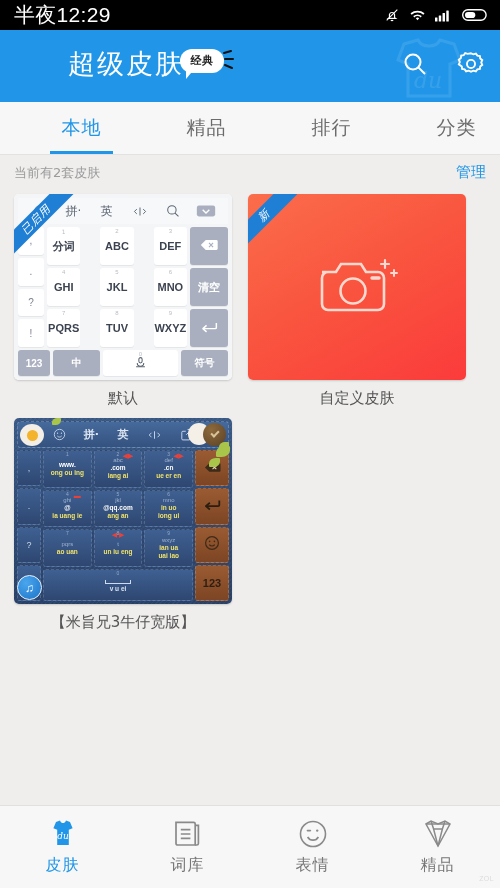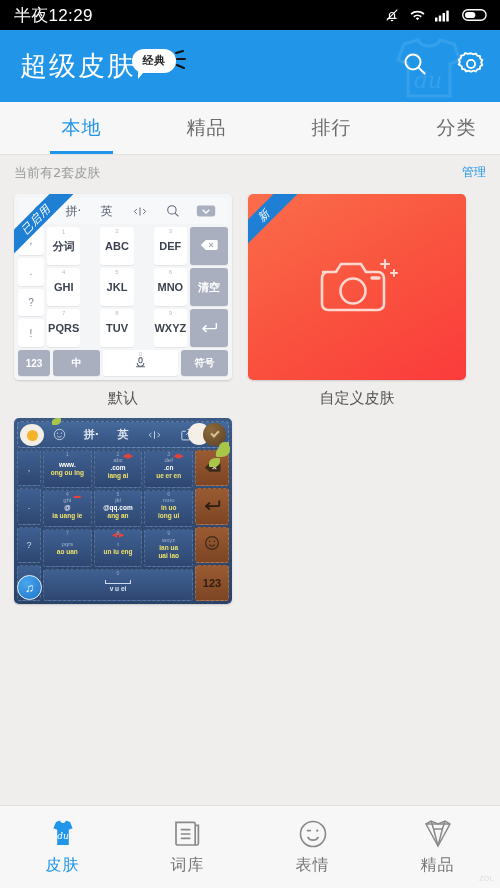--- a/index.html
+++ b/index.html
@@ -12,38 +12,39 @@
     -webkit-font-smoothing:antialiased;
   }
   .phone { position:relative; width:500px; height:888px; background:#efeeed; }
 
   
   .statusbar{
     height:30px; background:#000; color:#fff;
     display:flex; align-items:center; justify-content:space-between;
     padding:0 12px 0 14px;
   }
-  .statusbar .clock{ font-size:17px; letter-spacing:.3px; }
+  .statusbar .clock{ font-size:21px; letter-spacing:.3px; }
   .status-icons{ display:flex; align-items:center; gap:9px; }
   .status-icons svg{ display:block; }
 
   
   .header{
     position:relative; height:72px; background:#2196e8; overflow:hidden;
     display:flex; align-items:center;
   }
   .header .watermark{
     position:absolute; right:6px; top:8px; opacity:.20; pointer-events:none;
   }
   .header .title-wrap{
     position:relative; display:flex; align-items:flex-start; padding-left:20px; z-index:2;
   }
   .header .app-title{
     font-size:27px; color:#fff; letter-spacing:2px; line-height:1;
-    font-family:Liberation Serif, serif;
+    font-family:Liberation Mono, monospace;
+    margin-left:48px;
   }
   .badge-bubble{
     position:relative; margin-left:-4px; margin-top:-4px; width:52px; height:30px;
   }
   .badge-bubble .bubble{
     position:absolute; left:0; top:0; width:44px; height:24px; background:#fff;
     border-radius:12px;
     display:flex; align-items:center; justify-content:center;
   }
   .badge-bubble .bubble span{
@@ -75,21 +76,21 @@
   .tab.active::after{
     content:""; position:absolute; left:14%; right:14%; bottom:0; height:3px; background:#2196e8;
   }
 
   
   .subbar{
     height:35px; background:#efeeed; display:flex; align-items:center;
     justify-content:space-between; padding:0 14px;
   }
   .subbar .count{ font-size:13px; color:#9b9b9b; font-family:"DejaVu Sans","Liberation Sans",sans-serif; }
-  .subbar .manage{ font-size:12px; color:#2196e8; cursor:pointer; font-family:"DejaVu Sans","Liberation Sans",sans-serif; }
+  .subbar .manage{ font-size:15px; color:#2196e8; cursor:pointer; font-family:"DejaVu Sans","Liberation Sans",sans-serif; }
 
   
   .grid{ padding:4px 14px 0 14px; }
   .row{ display:flex; gap:16px; margin-bottom:8px; }
   .cell{ width:218px; }
   .card{
     position:relative; width:218px; height:186px; border-radius:5px; overflow:hidden;
     background:#fff; box-shadow:0 1px 2px rgba(0,0,0,.16); cursor:pointer;
   }
   .cap{
@@ -643,20 +644,21 @@
                 </div>
                 <div class="dkey brown" style="font-size:11px;font-weight:bold;color:#2e1f12;">123</div>
               </div>
             </div>
 
             <div class="dn-music">♫</div>
             <div class="dn-leaf" style="width:14px;height:11px;right:2px;top:28px;"></div>
             <div class="dn-leaf" style="width:11px;height:9px;right:12px;top:40px;"></div>
           </div>
         </div>
+        <div class="cap">【米旨兄3牛仔宽版】</div>
       </div>
 
       <div class="cell"></div>
     </div>
   </div>
 
   <div class="bottomnav">
     <div class="navitem active">
       <div class="navicon">
         <svg width="32" height="30" viewBox="0 0 32 30">

